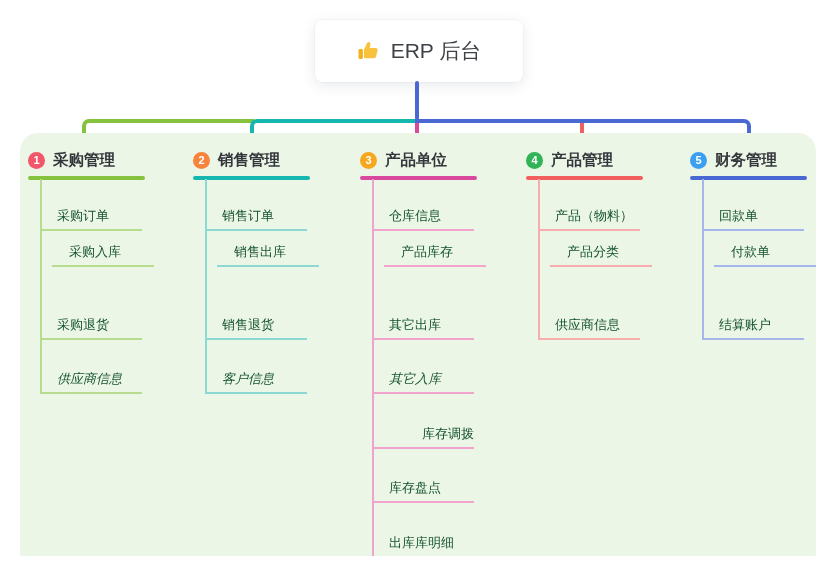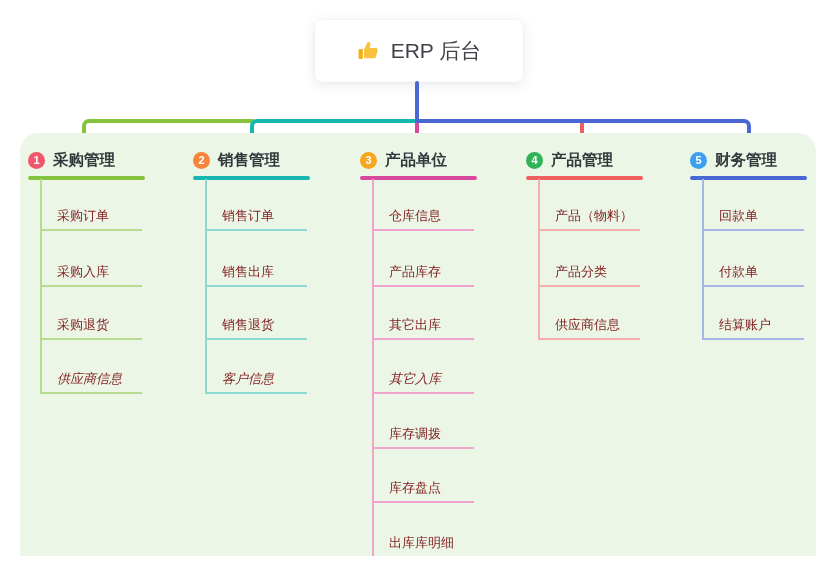--- a/index.html
+++ b/index.html
@@ -42,23 +42,23 @@
   }
   .btitle{font-size:15.5px;font-weight:700;color:#33373c;white-space:nowrap;}
   .hline{position:absolute;left:0;top:27px;width:117px;height:3.5px;border-radius:2px;}
   .trunk{position:absolute;left:12px;top:30px;width:2px;}
   .t3{height:161px;} .t4{height:215px;} .t7{height:379px;}
   .row{
     position:absolute;left:12px;width:102px;height:31px;box-sizing:border-box;
     padding-left:17px;display:flex;align-items:flex-end;
     border-bottom:2px solid;cursor:pointer;
   }
-  .row span{display:block;margin-bottom:4px;font-size:13px;color:#7f1d1d;white-space:nowrap;}
-  .r0{top:51px;} .r1{top:107px;} .r2{top:160px;} .r3{top:214px;font-style:italic;}
-  .r4{top:269px;} .r5{top:323px;} .r6{top:378px;}
+  .row span{display:block;margin-bottom:4px;font-size:13px;color:#14532d;white-space:nowrap;}
+  .r0{top:51px;} .r1{top:87px;margin-left:12px;} .r2{top:160px;} .r3{top:214px;font-style:italic;}
+  .r4{top:269px;justify-content:flex-end;} .r5{top:323px;} .r6{top:378px;}
   
   .b1 .hline{background:#85c23d;} .b1 .trunk{background:#b7dc90;} .b1 .row{border-color:#b7dc90;} .b1 .badge{background:#f1566a;}
   .b2 .hline{background:#16b7ae;} .b2 .trunk{background:#8cd8d2;} .b2 .row{border-color:#8cd8d2;} .b2 .badge{background:#f8833b;}
   .b3 .hline{background:#d8489d;} .b3 .trunk{background:#efa3cd;} .b3 .row{border-color:#efa3cd;} .b3 .badge{background:#f7a71d;}
   .b4 .hline{background:#f25f5f;} .b4 .trunk{background:#f7adad;} .b4 .row{border-color:#f7adad;} .b4 .badge{background:#30b457;}
   .b5 .hline{background:#4a68d3;} .b5 .trunk{background:#a4b6ea;} .b5 .row{border-color:#a4b6ea;} .b5 .badge{background:#3ba0f0;}
   .p1{left:28px;top:149px;} .p2{left:193px;top:149px;} .p3{left:360px;top:149px;}
   .p4{left:526px;top:149px;} .p5{left:690px;top:149px;}
 </style>
 </head>

